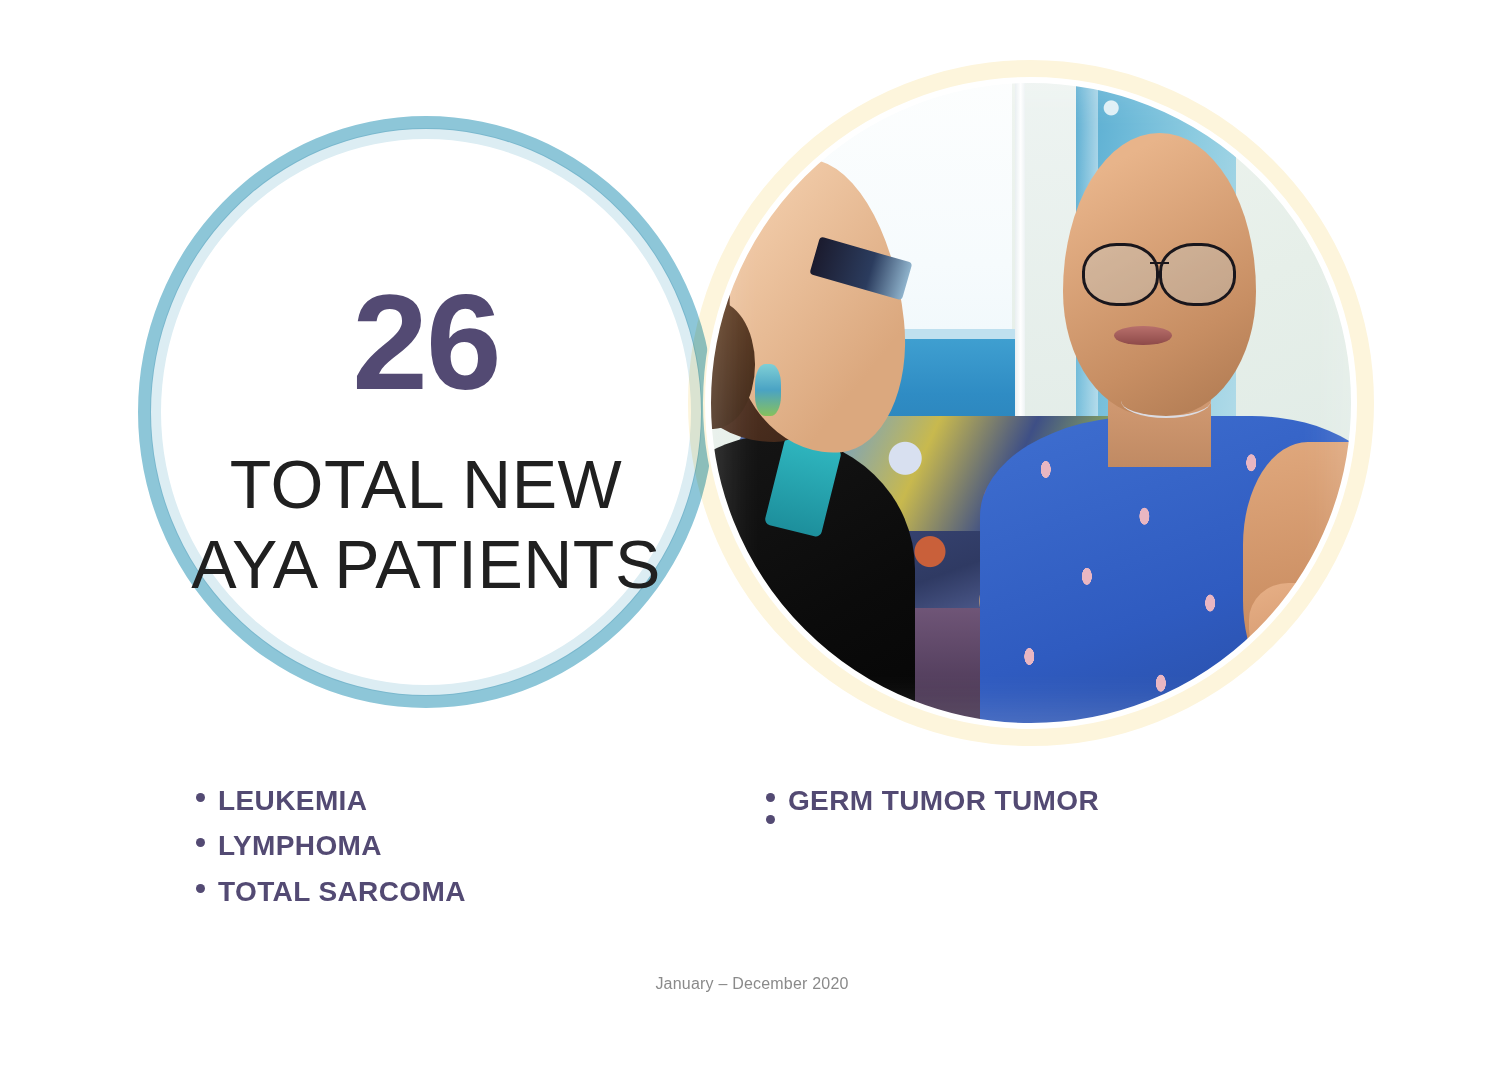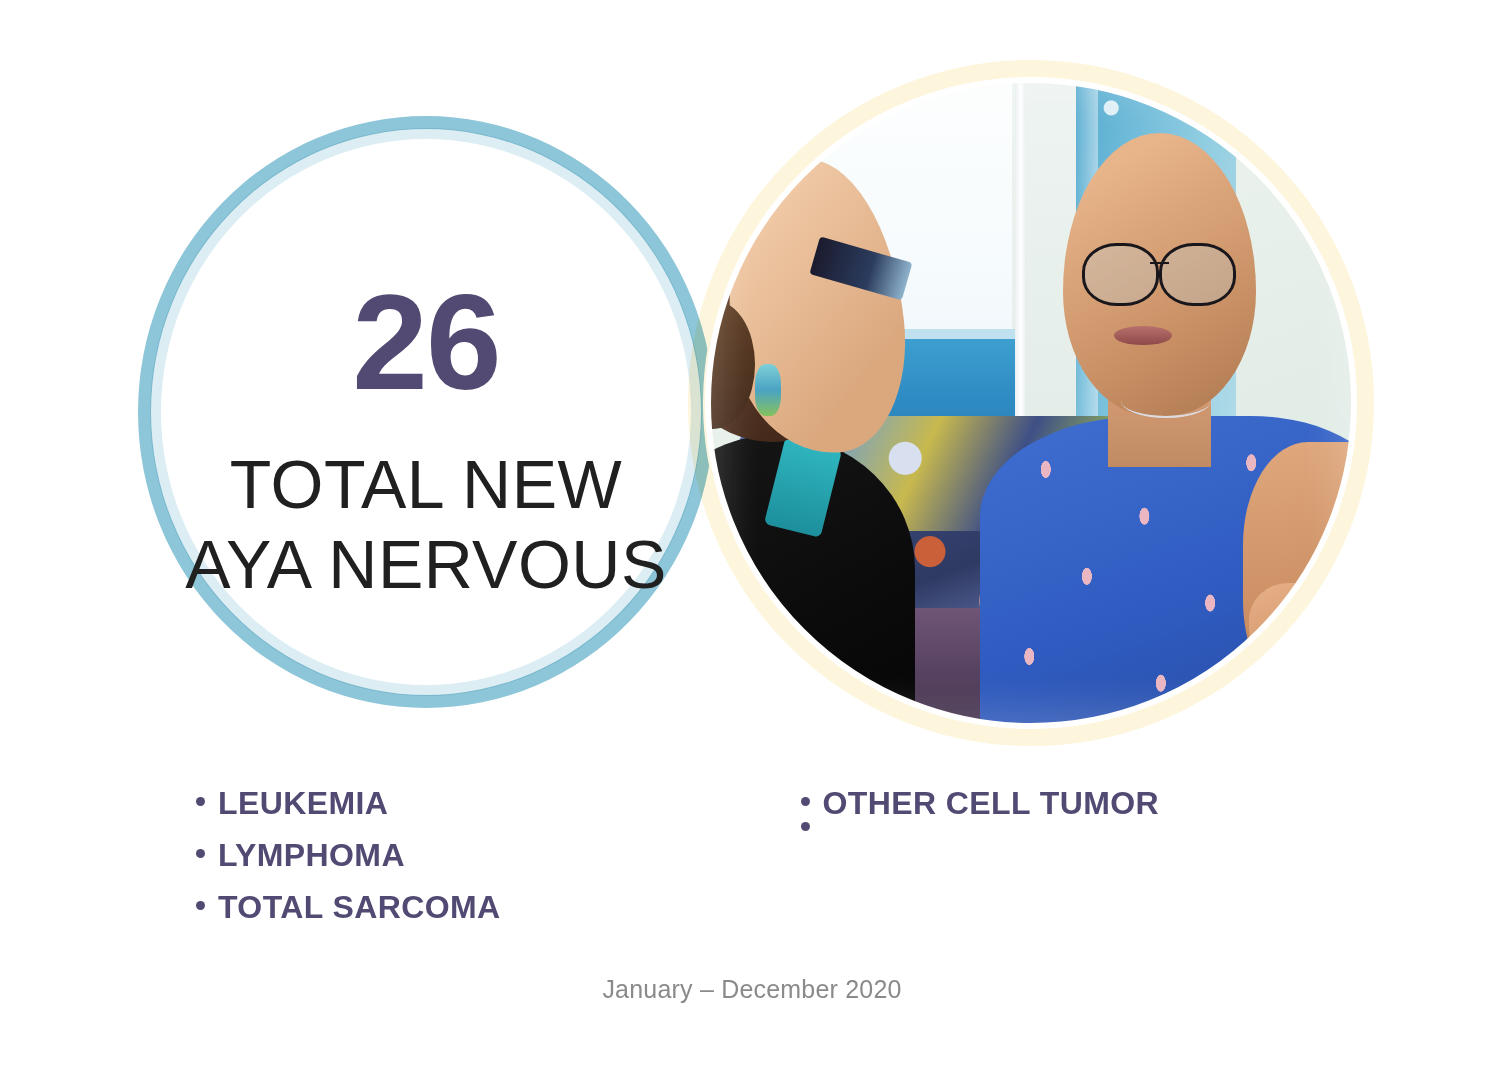--- a/index.html
+++ b/index.html
@@ -309,21 +309,21 @@
     left: 196px;
     top: 778px;
     width: 1060px;
     display: flex;
     gap: 300px;
   }
   .list-col { list-style: none; margin: 0; padding: 0; }
   .list-col li {
     display: flex;
     align-items: baseline;
-    font-size: 32px;
+    font-size: 28px;
     font-weight: bold;
     letter-spacing: 0.4px;
     color: #534a73;
     line-height: 1.62;
     white-space: nowrap;
     font-family: "Liberation Sans", sans-serif;
   }
   .bullet-dot {
     width: 9px; height: 9px;
     border-radius: 50%;
@@ -334,40 +334,40 @@
     top: -8px;
   }
 
   
   .caption {
     position: absolute;
     left: 0;
     top: 975px;
     width: 1504px;
     text-align: center;
-    font-size: 25px;
+    font-size: 16px;
     color: #8a8a8a;
     font-weight: 400;
     letter-spacing: 0.2px;
     font-family: "Liberation Sans", sans-serif;
   }
 </style>
 </head>
 <body>
 
 <div id="stage">
 
   <div class="ring-wrap">
     <div class="ring-outer"></div>
     <div class="ring-inner"></div>
     <div class="stat-block">
       <div class="stat-number">26</div>
       <div class="stat-label">
         <span>TOTAL NEW</span>
-        <span>AYA NERVOUS</span>
+        <span>AYA PATIENTS</span>
       </div>
     </div>
   </div>
 
   <div class="photo-wrap">
     <div class="photo-ring"></div>
     <div class="photo-ring2"></div>
     <div class="photo-clip">
       <div class="photo-scene">
         <div class="bg-wall"></div>
@@ -419,21 +419,21 @@
         <span>LYMPHOMA</span>
       </li>
       <li>
         <span class="bullet-dot"></span>
         <span>TOTAL SARCOMA</span>
       </li>
     </ul>
     <ul class="list-col">
       <li>
         <span class="bullet-dot"></span>
-        <span>OTHER CELL TUMOR</span>
+        <span>GERM TUMOR TUMOR</span>
       </li>
       <li>
         <span class="bullet-dot"></span>
       </li>
     </ul>
   </div>
 
   <div class="caption">January – December 2020</div>
 
 </div>

